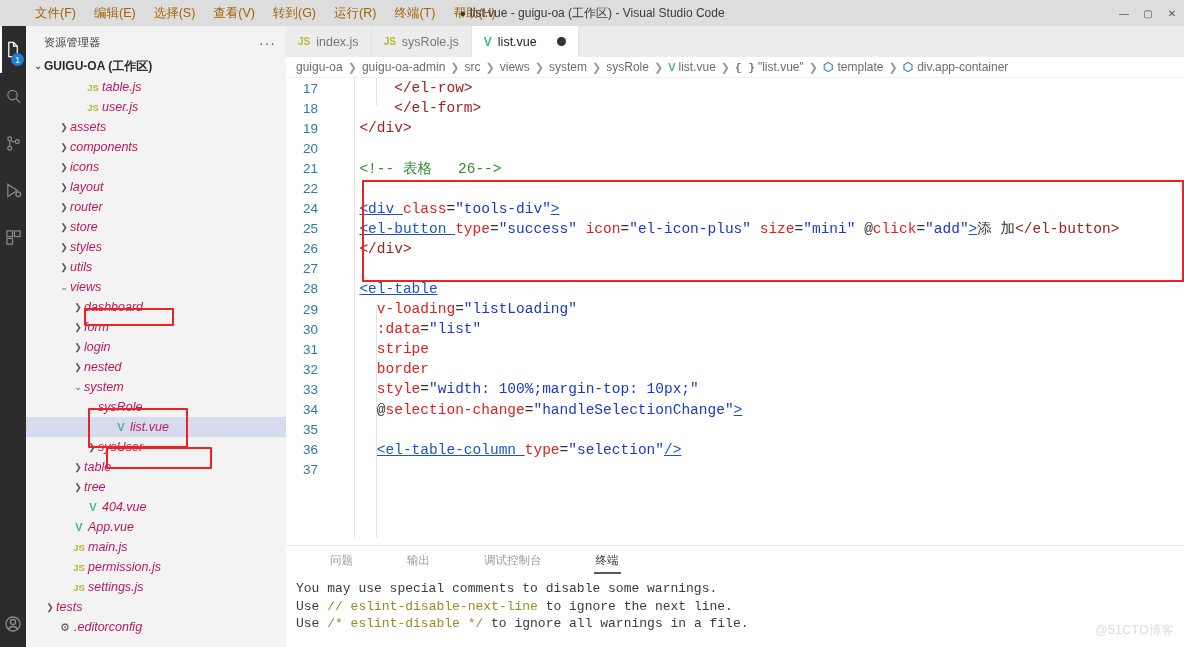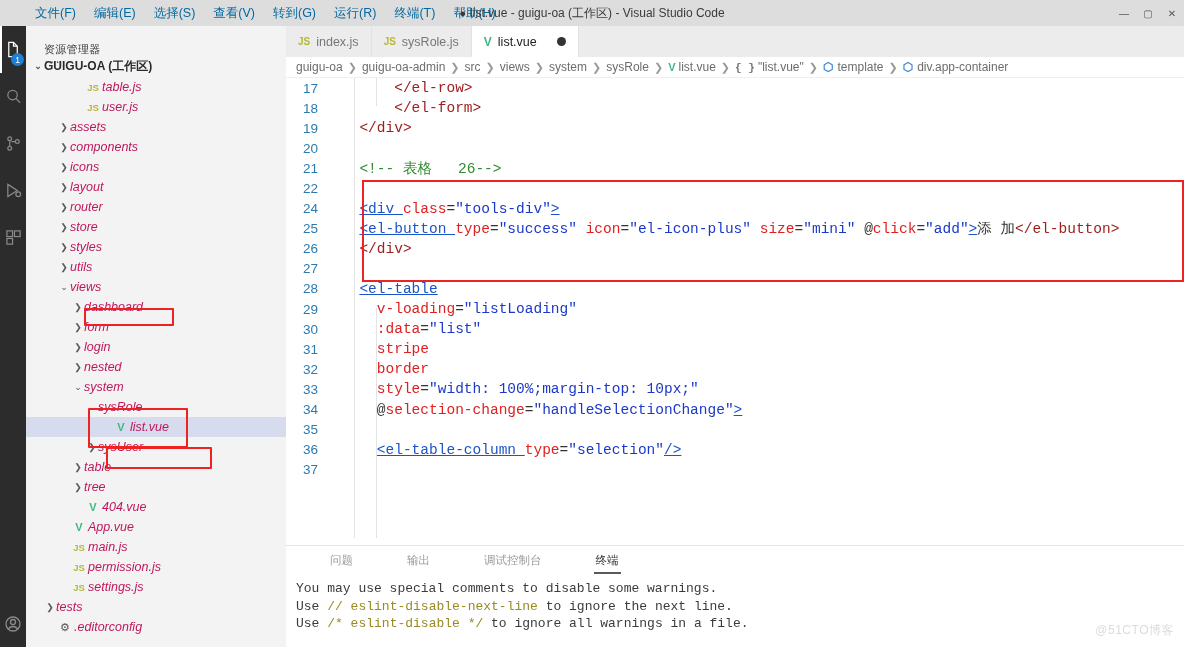--- a/index.html
+++ b/index.html
@@ -12,21 +12,21 @@
   }
   .app { position: relative; width: 1184px; height: 647px; background:#f3f3f3; }
 
   
   .titlebar {
     position:absolute; left:0; top:0; width:1184px; height:26px;
     background:#dddddd; display:flex; align-items:center;
     font-size:12px; color:#333;
   }
   .menu-area { display:flex; align-items:center; margin-left:26px; }
-  .menu-item { padding:3px 9px; font-size:12.5px; color:#0369a1; cursor:default; white-space:nowrap; }
+  .menu-item { padding:3px 9px; font-size:12.5px; color:#a16207; cursor:default; white-space:nowrap; }
   .title-center {
     position:absolute; left:0; right:0; top:0; height:26px;
     display:flex; align-items:center; justify-content:center;
     font-size:12px; color:#3b3b3b; pointer-events:none;
   }
   .title-dot { font-size:11px; margin-right:4px; }
   .win-controls { position:absolute; right:0; top:0; height:26px; display:flex; }
   .win-btn { width:24px; height:26px; display:flex; align-items:center; justify-content:center;
              font-size:10px; color:#555; }
 
@@ -52,22 +52,22 @@
     display:flex; align-items:center; justify-content:center; padding:0 3px;
   }
   .act-spacer { flex:1; }
 
   
   .sidebar {
     position:absolute; left:26px; top:26px; width:260px; height:621px;
     background:#f3f3f3; overflow:hidden;
   }
   .sb-header {
-    height:29px; display:flex; align-items:flex-start; justify-content:space-between;
-    padding:16px 10px 0 18px; font-size:11px; color:#3b3b3b; letter-spacing:.3px;flex-direction:column;
+    height:29px; display:flex; align-items:center; justify-content:space-between;
+    padding:4px 10px 0 18px; font-size:11px; color:#3b3b3b; letter-spacing:.3px;
   }
   .sb-dots { color:#555; font-size:14px; letter-spacing:1px; line-height:8px; }
   .sb-root {
     height:22px; display:flex; align-items:center; padding-left:6px;
     font-size:12px; font-weight:bold; color:#2b2b2b;
   }
   .tree { position:relative; }
   .row {
     position:relative; height:20px; display:flex; align-items:center;
     font-size:12.5px; color:#444; white-space:nowrap;

